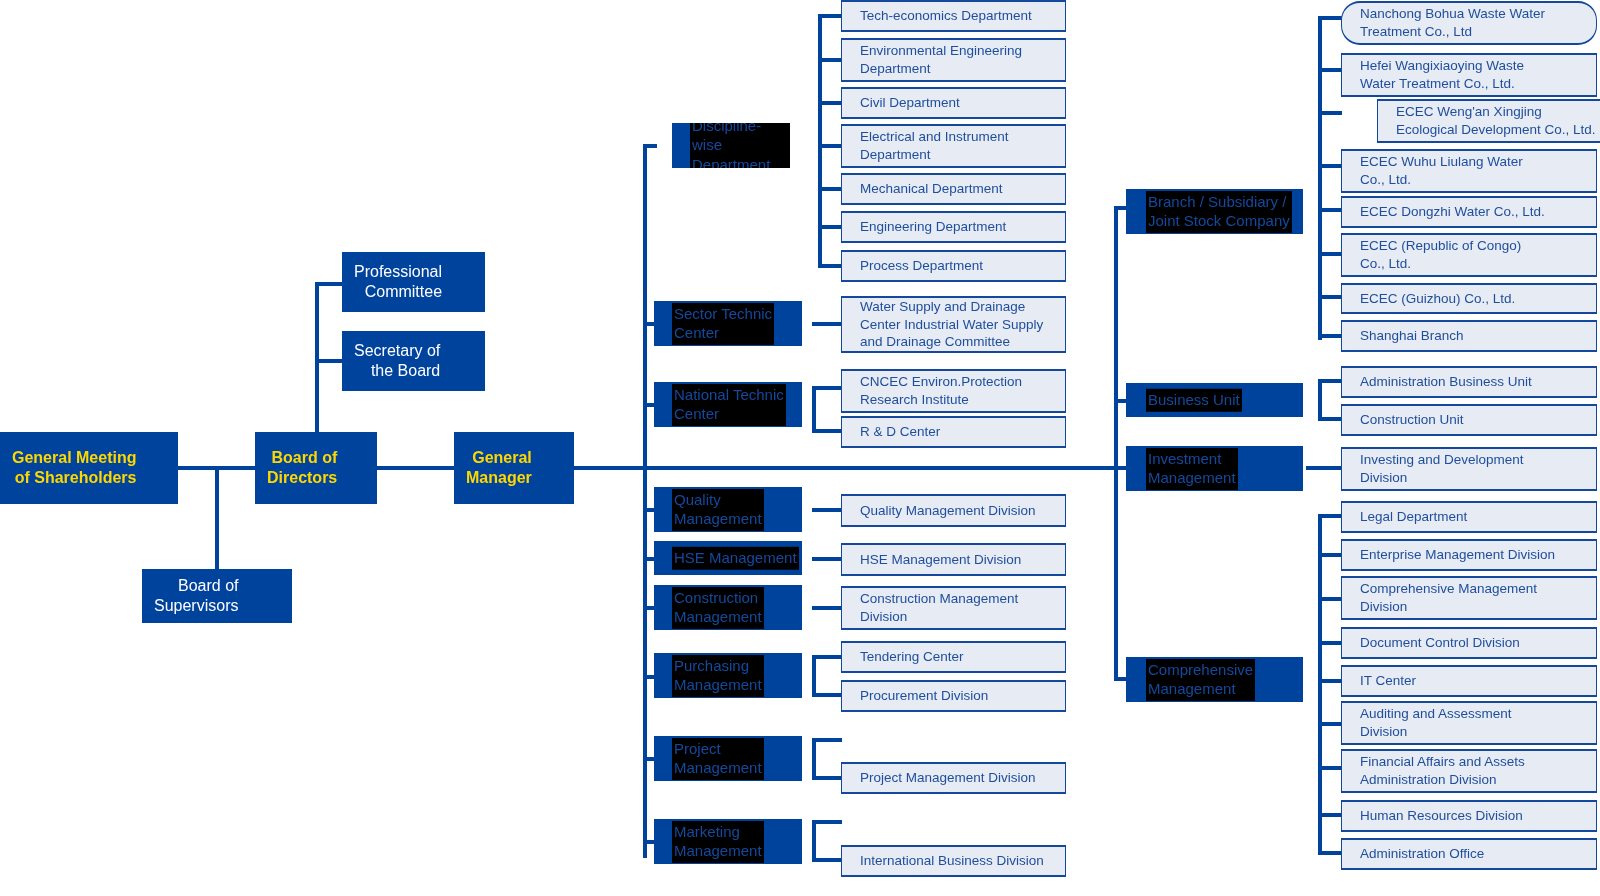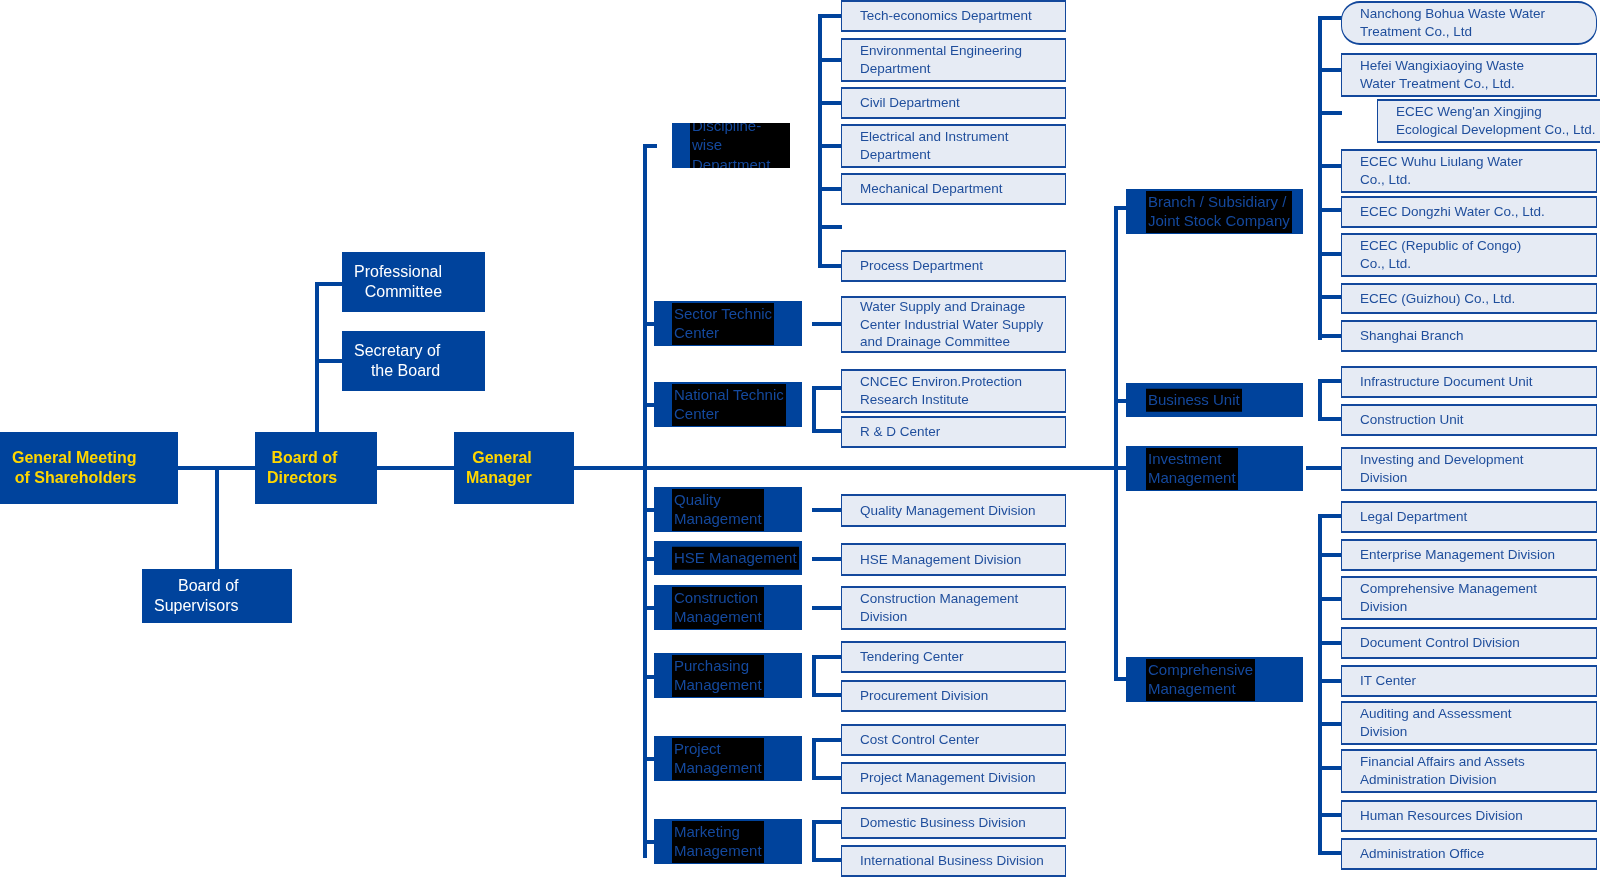--- a/index.html
+++ b/index.html
@@ -220,42 +220,41 @@
 Management</span>
   </div>
 
   <div class="box-light" style="left:841px;top:0px;width:225px;height:32px;">Tech-economics Department</div>
   <div class="box-light" style="left:841px;top:38px;width:225px;height:44px;">Environmental Engineering
 Department</div>
   <div class="box-light" style="left:841px;top:87px;width:225px;height:32px;">Civil Department</div>
   <div class="box-light" style="left:841px;top:124px;width:225px;height:44px;">Electrical and Instrument
 Department</div>
   <div class="box-light" style="left:841px;top:173px;width:225px;height:32px;">Mechanical Department</div>
+  <div class="box-light" style="left:841px;top:211px;width:225px;height:32px;">Engineering Department</div>
   <div class="box-light" style="left:841px;top:250px;width:225px;height:32px;">Process Department</div>
 
   <div class="box-light" style="left:841px;top:296px;width:225px;height:57px;">Water Supply and Drainage
 Center Industrial Water Supply
 and Drainage Committee</div>
 
   <div class="box-light" style="left:841px;top:369px;width:225px;height:44px;">CNCEC Environ.Protection
 Research Institute</div>
   <div class="box-light" style="left:841px;top:416px;width:225px;height:32px;">R &amp; D Center</div>
 
   <div class="box-light" style="left:841px;top:494px;width:225px;height:33px;">Quality Management Division</div>
   <div class="box-light" style="left:841px;top:543px;width:225px;height:33px;">HSE Management Division</div>
   <div class="box-light" style="left:841px;top:586px;width:225px;height:44px;">Construction Management
 Division</div>
 
   <div class="box-light" style="left:841px;top:641px;width:225px;height:32px;">Tendering Center</div>
   <div class="box-light" style="left:841px;top:680px;width:225px;height:32px;">Procurement Division</div>
 
-  <div class="box-light" style="left:841px;top:724px;width:225px;height:32px;">Cost Control Center</div>
   <div class="box-light" style="left:841px;top:762px;width:225px;height:32px;">Project Management Division</div>
 
-  <div class="box-light" style="left:841px;top:807px;width:225px;height:32px;">Domestic Business Division</div>
   <div class="box-light" style="left:841px;top:845px;width:225px;height:32px;">International  Business Division</div>
 
   <div class="box-hl" style="left:1126px;top:189px;width:177px;height:45px;">
     <span class="hl" style="left:20px;">Branch / Subsidiary /
 Joint Stock Company</span>
   </div>
   <div class="box-hl" style="left:1126px;top:383px;width:177px;height:34px;">
     <span class="hl" style="left:20px;">Business Unit</span>
   </div>
   <div class="box-hl" style="left:1126px;top:446px;width:177px;height:45px;">
@@ -274,21 +273,21 @@
   <div class="box-light" style="left:1341px;top:99px;width:256px;height:44px;margin-left:36px;">ECEC Weng'an Xingjing
 Ecological Development Co., Ltd.</div>
   <div class="box-light" style="left:1341px;top:149px;width:256px;height:44px;">ECEC Wuhu Liulang Water
 Co., Ltd.</div>
   <div class="box-light" style="left:1341px;top:196px;width:256px;height:32px;">ECEC Dongzhi Water Co., Ltd.</div>
   <div class="box-light" style="left:1341px;top:233px;width:256px;height:44px;">ECEC (Republic of Congo)
 Co., Ltd.</div>
   <div class="box-light" style="left:1341px;top:283px;width:256px;height:31px;">ECEC (Guizhou) Co., Ltd.</div>
   <div class="box-light" style="left:1341px;top:320px;width:256px;height:32px;">Shanghai Branch</div>
 
-  <div class="box-light" style="left:1341px;top:366px;width:256px;height:32px;">Infrastructure Document Unit</div>
+  <div class="box-light" style="left:1341px;top:366px;width:256px;height:32px;">Administration Business Unit</div>
   <div class="box-light" style="left:1341px;top:404px;width:256px;height:32px;">Construction Unit</div>
 
   <div class="box-light" style="left:1341px;top:447px;width:256px;height:44px;">Investing and Development
 Division</div>
 
   <div class="box-light" style="left:1341px;top:501px;width:256px;height:32px;">Legal Department</div>
   <div class="box-light" style="left:1341px;top:539px;width:256px;height:32px;">Enterprise Management Division</div>
   <div class="box-light" style="left:1341px;top:576px;width:256px;height:44px;">Comprehensive Management
 Division</div>
   <div class="box-light" style="left:1341px;top:627px;width:256px;height:32px;">Document Control Division</div>

